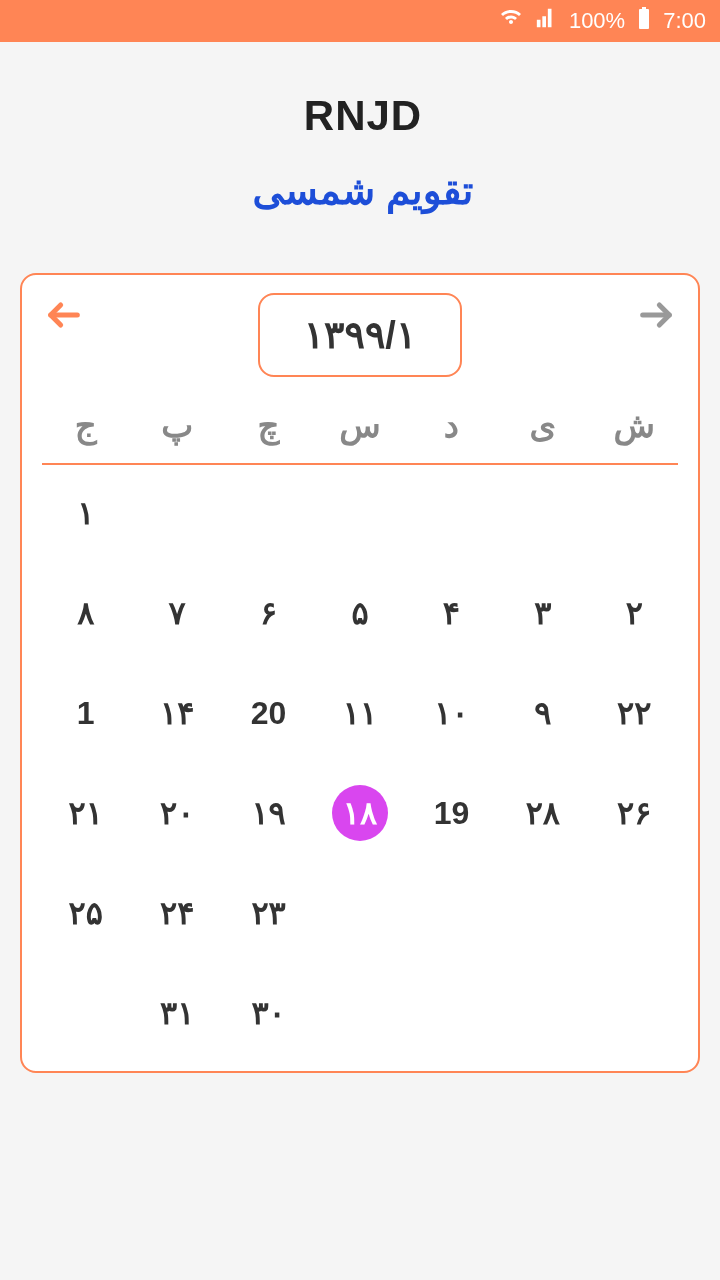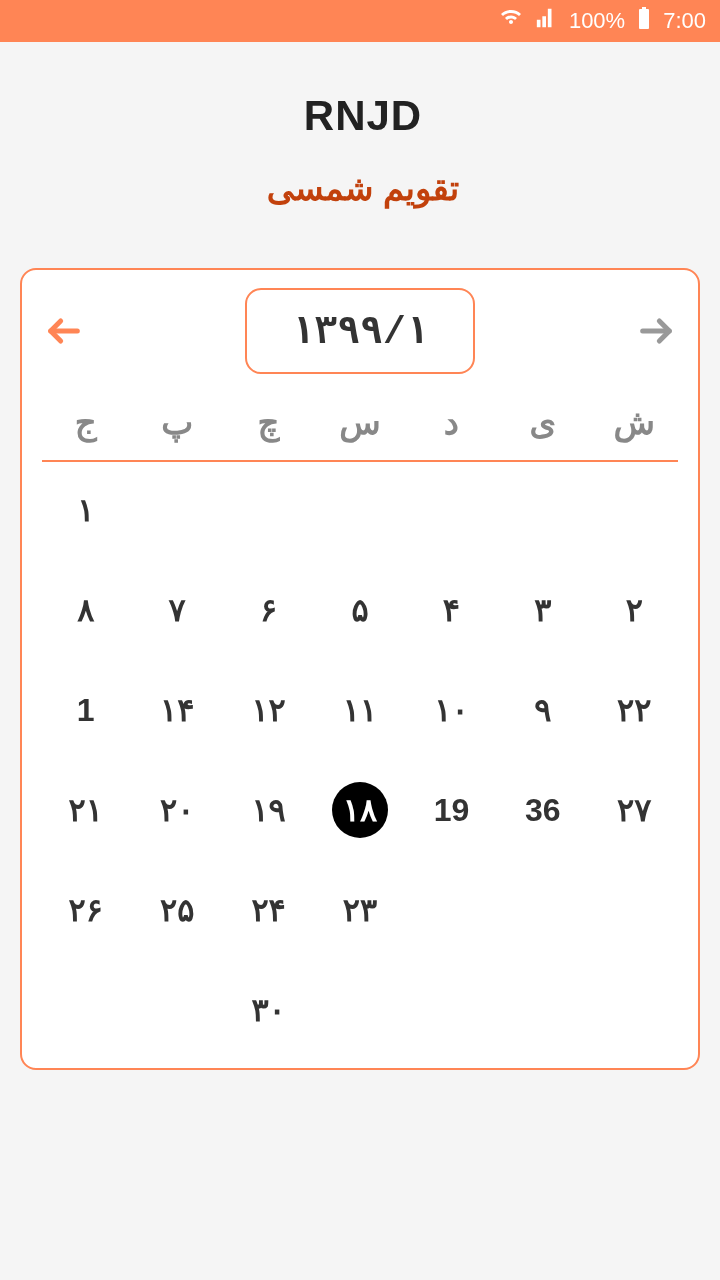--- a/index.html
+++ b/index.html
@@ -35,38 +35,37 @@
       padding: 50px 0 40px 6px;
     }
     .app-title {
       font-size: 42px;
       font-weight: 900;
       color: #222;
       margin-bottom: 28px;
       letter-spacing: 1px;
     }
     .subtitle {
-      font-size: 34px;
+      font-size: 39px;
       font-weight: 900;
-      color: #c2410c;
+      color: #1d4ed8;
       direction: rtl;
     }
     .calendar-card {
       margin: 20px 20px;
       background: white;
       border: 2px solid #ff8555;
       border-radius: 16px;
       padding: 18px 20px 30px 20px;
     }
     .calendar-header {
       display: flex;
       justify-content: space-between;
-      align-items: center;
+      align-items: flex-start;
       margin-bottom: 28px;
-      font-family: Liberation Mono, monospace;
     }
     .arrow-btn {
       width: 44px;
       height: 44px;
       display: flex;
       align-items: center;
       justify-content: center;
       cursor: pointer;
     }
     .month-label {
@@ -105,21 +104,21 @@
       font-weight: 700;
       color: #333;
       height: 56px;
       display: flex;
       align-items: center;
       justify-content: center;
       cursor: pointer;
       direction: rtl;
     }
     .day-cell.selected {
-      background: #000000;
+      background: #d946ef;
       color: white;
       border-radius: 50%;
       width: 56px;
       height: 56px;
       margin: 0 auto;
     }
     .day-cell.empty {
       cursor: default;
     }
   </style>
@@ -191,36 +190,36 @@
       <div class="day-cell empty"></div>
       <div class="day-cell">۸</div>
       <div class="day-cell">۷</div>
       <div class="day-cell">۶</div>
       <div class="day-cell">۵</div>
       <div class="day-cell">۴</div>
       <div class="day-cell">۳</div>
       <div class="day-cell">۲</div>
       <div class="day-cell">1</div>
       <div class="day-cell">۱۴</div>
-      <div class="day-cell">۱۲</div>
+      <div class="day-cell">20</div>
       <div class="day-cell">۱۱</div>
       <div class="day-cell">۱۰</div>
       <div class="day-cell">۹</div>
       <div class="day-cell">۲۲</div>
       <div class="day-cell">۲۱</div>
       <div class="day-cell">۲۰</div>
       <div class="day-cell">۱۹</div>
       <div class="day-cell selected">۱۸</div>
       <div class="day-cell">19</div>
-      <div class="day-cell">36</div>
-      <div class="day-cell">۲۷</div>
+      <div class="day-cell">۲۸</div>
       <div class="day-cell">۲۶</div>
       <div class="day-cell">۲۵</div>
       <div class="day-cell">۲۴</div>
       <div class="day-cell">۲۳</div>
       <div class="day-cell empty"></div>
       <div class="day-cell empty"></div>
       <div class="day-cell empty"></div>
       <div class="day-cell empty"></div>
       <div class="day-cell empty"></div>
+      <div class="day-cell">۳۱</div>
       <div class="day-cell">۳۰</div>
     </div>
 </div>
 
 </body></html>

